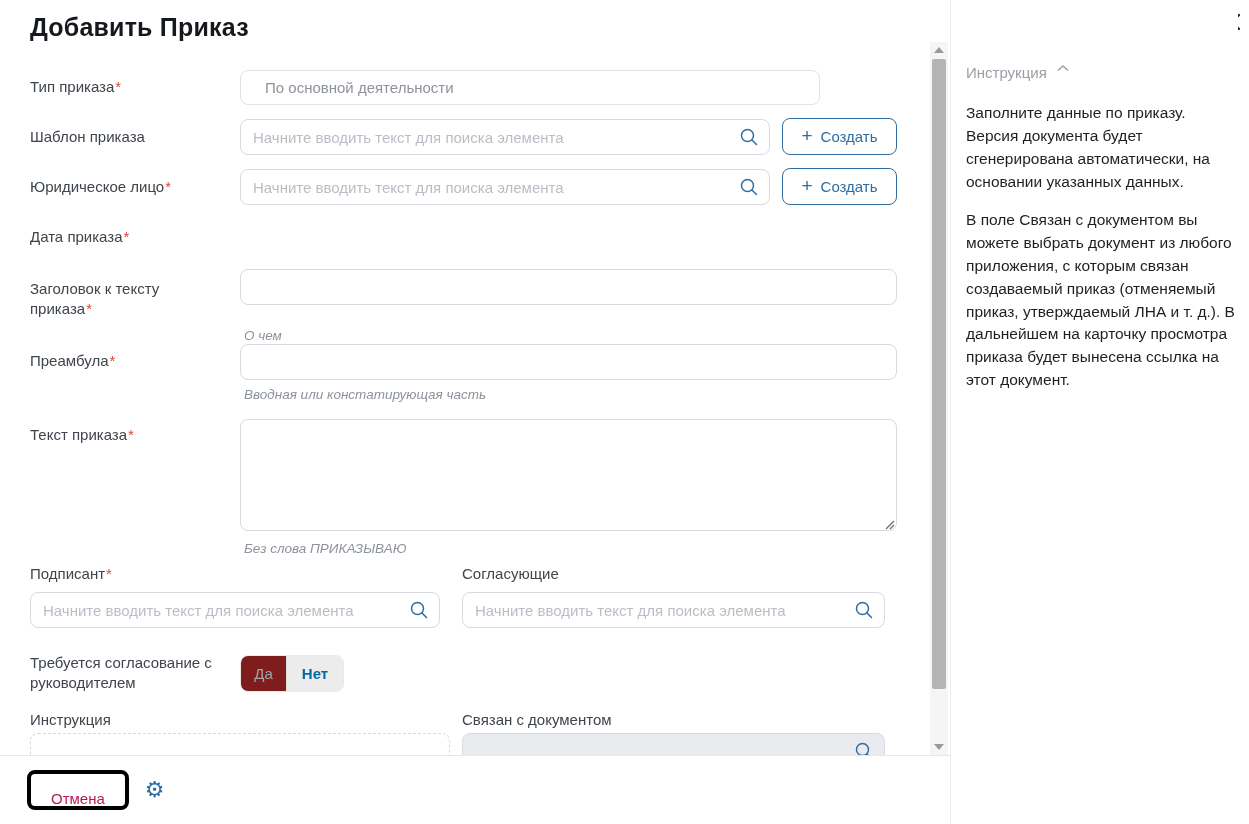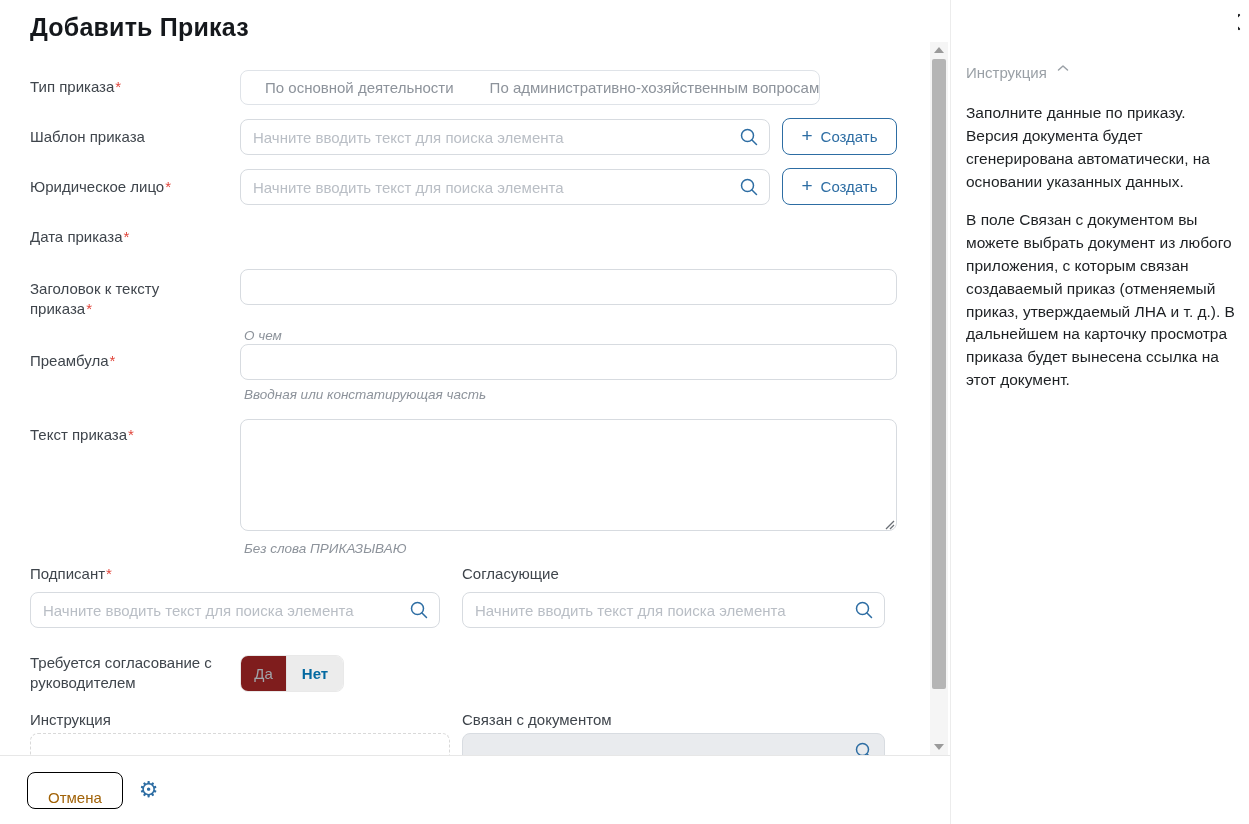--- a/index.html
+++ b/index.html
@@ -117,22 +117,22 @@
     position: absolute; left: 0; top: 755px; width: 950px; height: 69px;
     background: #fff; border-top: 1px solid #e7e7e7;
     display: flex; align-items: center; padding-left: 27px; gap: 14px;
   }
   .btn-primary {
     height: 37px; padding: 0 22px; background: #2b6699; color: #fff;
     border: none; border-radius: 6px; font-size: 15px; font-weight: 600;
     font-family: inherit; cursor: pointer;
   }
   .btn-secondary {
-    height: 37px; padding: 16px 20px; background: #fff; color: #a16207;
-    border: 1px solid #000000; border-radius: 8px; font-size: 15px;
+    height: 37px; padding: 16px 20px; background: #fff; color: #be185d;
+    border: 4px solid #000000; border-radius: 8px; font-size: 15px;
     font-family: inherit; cursor: pointer;
   }
   .gear-btn {
     background: none; border: none; color: #2d6da3; font-size: 22px;
     cursor: pointer; line-height: 1; margin-left: 2px;
     font-family: "DejaVu Sans", sans-serif;
   }
 
   
   .sidebar { position: absolute; left: 966px; top: 0; width: 272px; height: 824px; background: #fff; }
@@ -165,21 +165,20 @@
       <line x1="4" y1="4" x2="18" y2="18"></line>
       <line x1="18" y1="4" x2="4" y2="18"></line>
     </svg>
   </button>
 
   <div class="row-label" style="top:77px">
     <span>Тип приказа</span><span class="req">*</span>
   </div>
   <div class="seg" style="left:240px; top:70px; width:580px;">
     <span class="seg-opt">По основной деятельности</span>
-    <span class="seg-opt">По административно-хозяйственным вопросам</span>
   </div>
 
   <div class="row-label" style="top:127px">
     <span>Шаблон приказа</span>
   </div>
   <div class="search-wrap" style="left:240px; top:119px; width:530px;">
     <input class="input" placeholder="Начните вводить текст для поиска элемента" style="">
     <svg class="search" width="20" height="20" viewBox="0 0 20 20" fill="none" stroke="#2d6da3" stroke-width="1.5" stroke-linecap="round">
       <circle cx="8.5" cy="8.5" r="6"></circle>
       <line x1="13" y1="13" x2="17.5" y2="17.5"></line>

